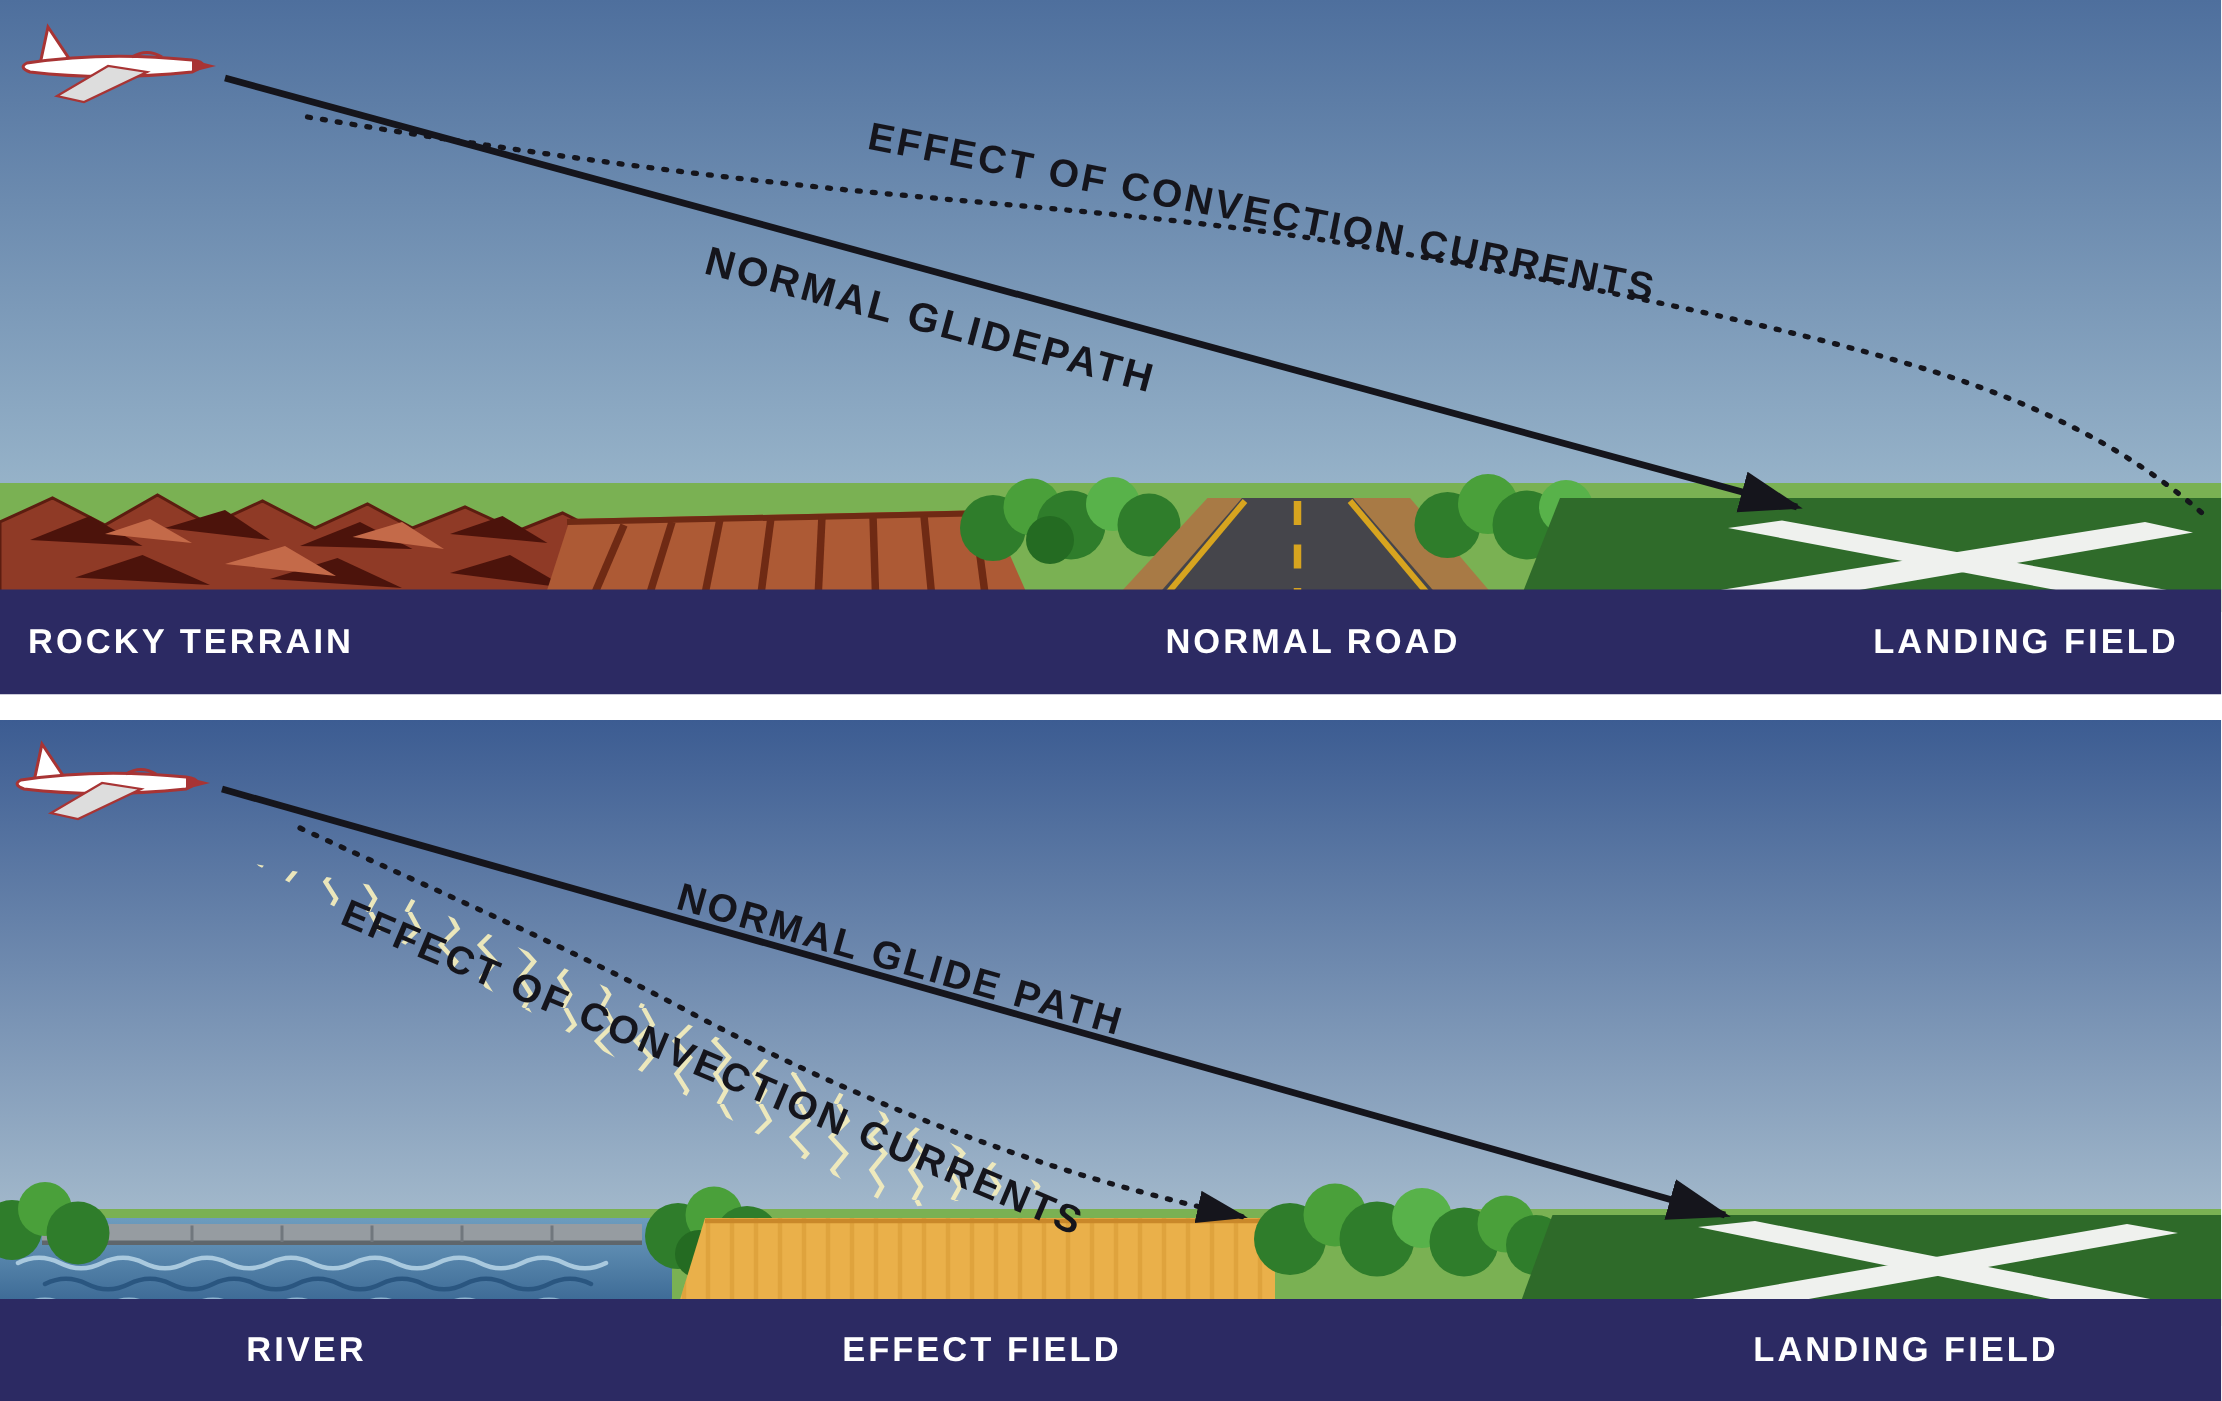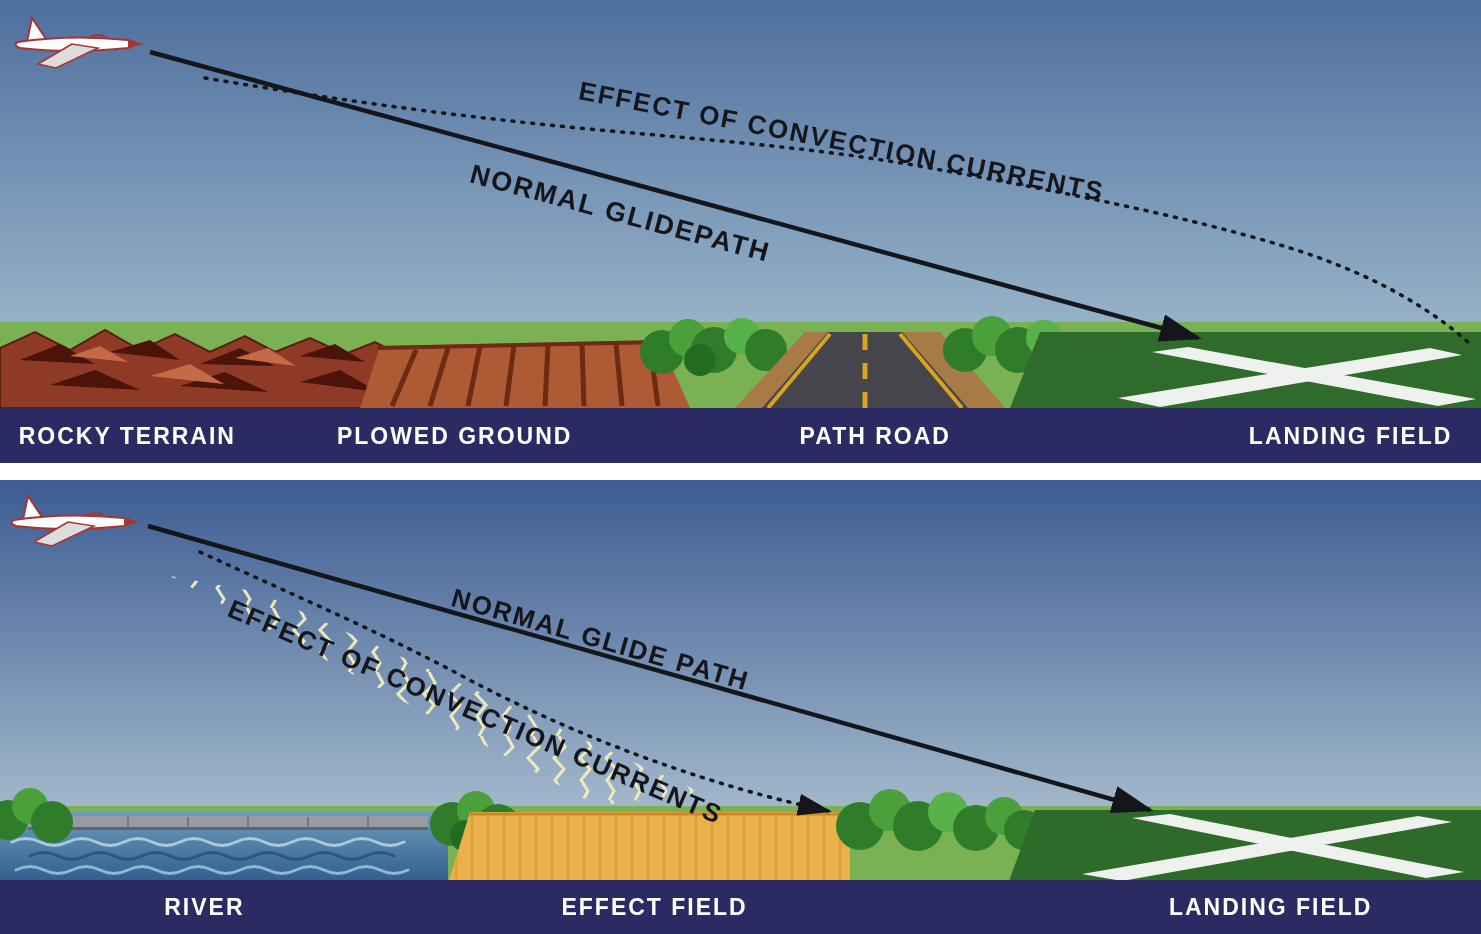--- a/index.html
+++ b/index.html
@@ -4,22 +4,22 @@
 <style>
   * { margin:0; padding:0; box-sizing:border-box; }
   body { background:#ffffff; font-family:"Liberation Sans", sans-serif; }
   .page { position:relative; width:1481px; height:934px; background:#ffffff; overflow:hidden; }
   .panel { position:relative; width:1481px; overflow:hidden; }
   .panel-top { height:463px; }
   .panel-gap { height:17px; background:#ffffff; }
   .panel-bottom { height:454px; }
   .scene { display:block; }
   .label-bar { position:absolute; left:0; right:0; bottom:0; background:#2c2a63; }
-  .panel-top .label-bar { height:55px; }
-  .panel-bottom .label-bar { height:54px;padding-left:37px; }
+  .panel-top .label-bar { height:70px; }
+  .panel-bottom .label-bar { height:68px;padding-left:37px; }
   .ground-label {
     position:absolute; top:50%; transform:translate(-50%,-50%);
     color:#ffffff; font-weight:bold; font-size:23px; letter-spacing:2px; white-space:nowrap;
   }
   svg text { font-family:"Liberation Sans", sans-serif; font-weight:bold; fill:#15151c; }
 </style>
 </head>
 <body>
 
 <div class="page">
@@ -113,22 +113,21 @@
       <line x1="150" y1="52" x2="1198" y2="338" stroke="#15151c" stroke-width="4.5" marker-end="url(#t-arrow)"></line>
 
       <path d="M205 78 C 350 102, 470 118, 600 130 C 720 141, 820 148, 930 168 C 1040 188, 1180 214, 1290 248 C 1360 270, 1420 300, 1468 342" fill="none" stroke="#15151c" stroke-width="3.5" stroke-dasharray="2 8" stroke-linecap="round"></path>
 
       <text x="840" y="150" font-size="26" letter-spacing="2" text-anchor="middle" transform="rotate(11 840 150)">EFFECT OF CONVECTION CURRENTS</text>
       <text x="618" y="222" font-size="27" letter-spacing="2" text-anchor="middle" transform="rotate(15 618 222)">NORMAL GLIDEPATH</text>
     </svg>
 
     <div class="label-bar">
       <span class="ground-label" style="left:8.6%">ROCKY TERRAIN</span>
-      <span class="ground-label" style="left:30.7%">PLOWED GROUND</span>
-      <span class="ground-label" style="left:59.1%">PATH ROAD</span>
+      <span class="ground-label" style="left:59.1%">NORMAL ROAD</span>
       <span class="ground-label" style="left:91.2%">LANDING FIELD</span>
     </div>
   </section>
 
   <div class="panel-gap"></div>
 
   <section class="panel panel-bottom">
     <svg class="scene" width="1481" height="404" viewBox="0 0 1481 404">
       <defs>
         <linearGradient id="b-sky" x1="0" y1="0" x2="0" y2="1">

